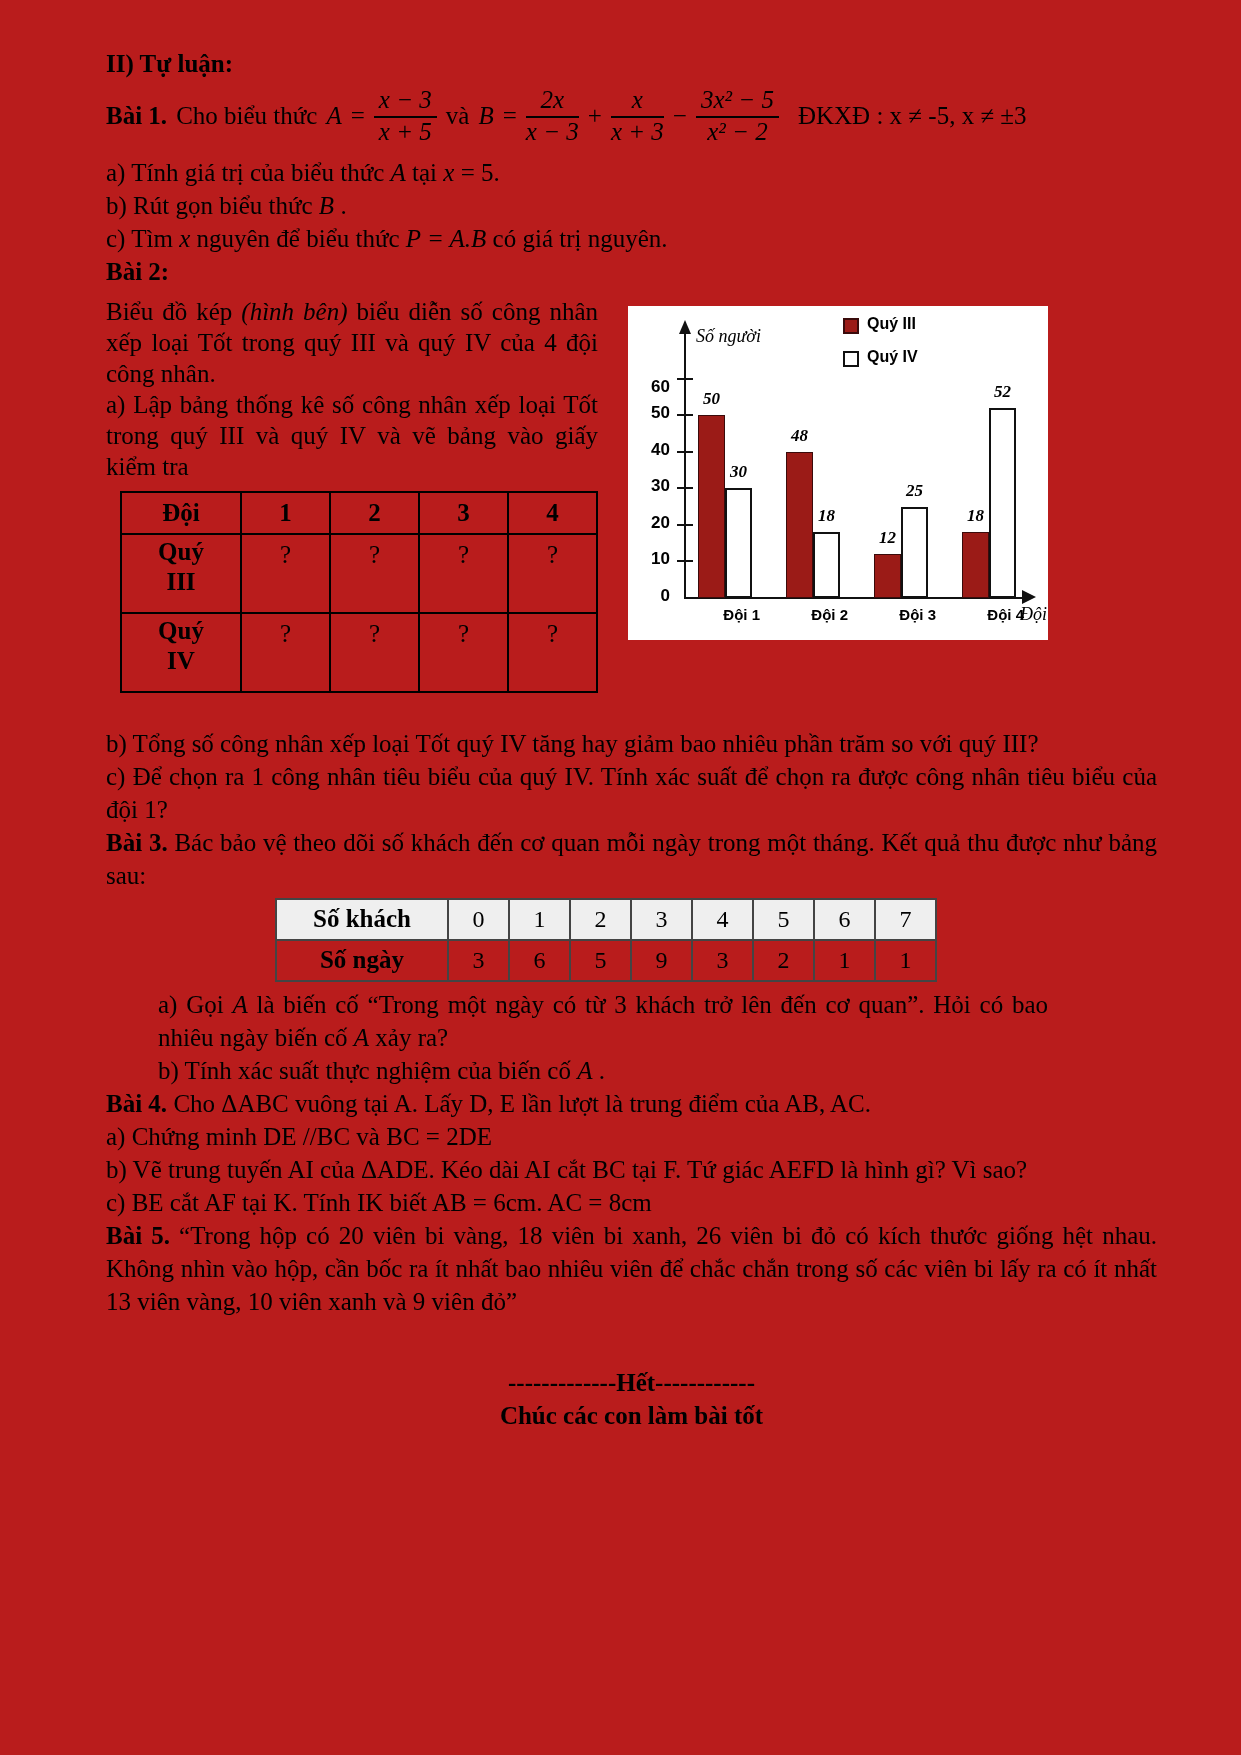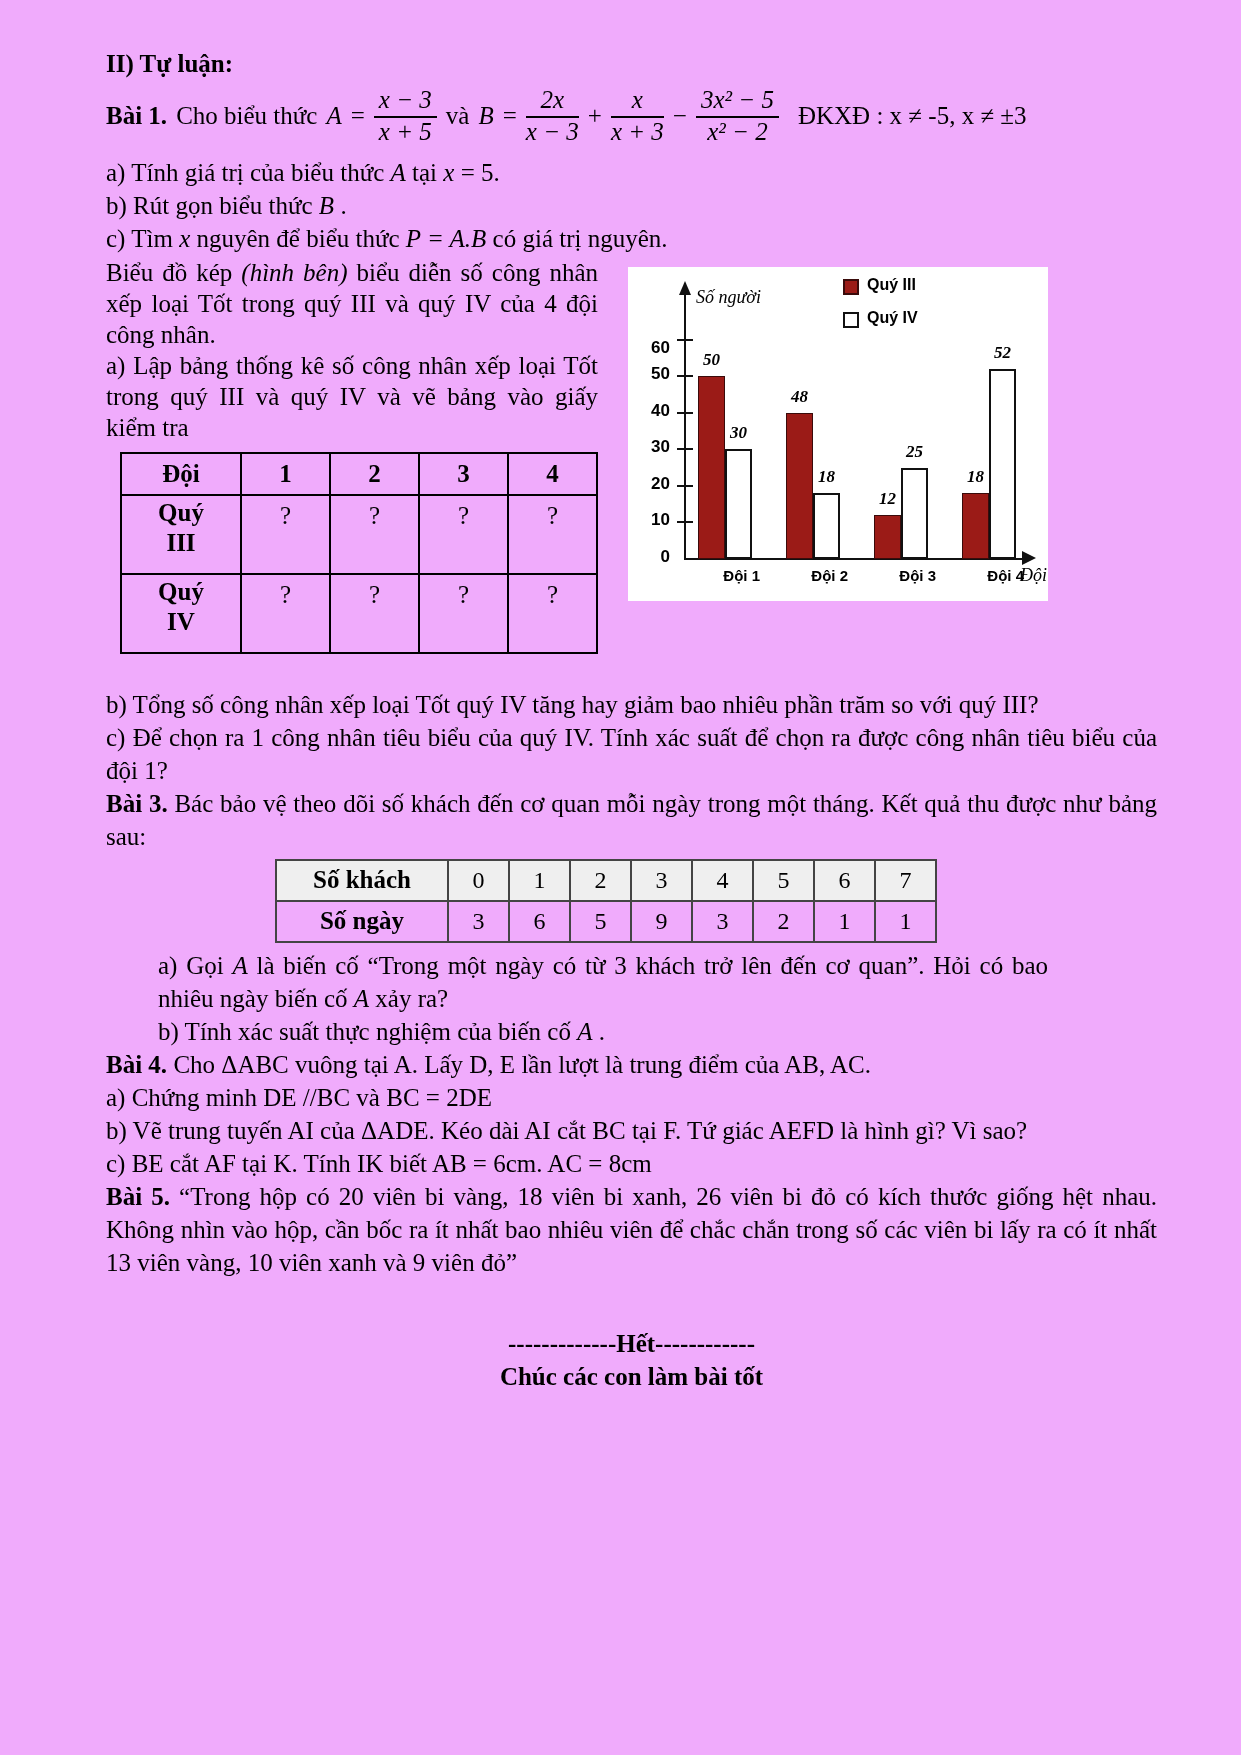--- a/index.html
+++ b/index.html
@@ -1,34 +1,34 @@
 <!DOCTYPE html>
 <html><head>
 <meta charset="utf-8">
 <style>
   html,body{margin:0;padding:0;background:#fff;}
-  .page{position:relative;width:1241px;height:1755px;background:#f0abfc;overflow:hidden;
+  .page{position:relative;width:1241px;height:1755px;background:#b91c1c;overflow:hidden;
         font-family:"Liberation Serif",serif;color:#000;}
   .content{position:absolute;left:106px;top:50px;width:1051px;}
   p{margin:0;}
   .b{font-weight:bold;}
   .i{font-style:italic;}
   .body-p{font-size:25px;line-height:33px;}
   .just{text-align:justify;}
   .sect-title{font-size:25px;font-weight:bold;margin-bottom:8px;}
 
   
   .formula{display:flex;align-items:center;gap:9px;font-size:25px;margin:4px 0 10px 0;flex-wrap:nowrap;}
   .frac{display:inline-flex;flex-direction:column;text-align:center;font-style:italic;line-height:1.05;}
   .frac .num{border-bottom:2px solid #000;padding:1px 5px 3px 5px;}
   .frac .den{padding-top:1px;}
   .dkxd{margin-left:10px;white-space:nowrap;}
 
   
-  .bai2-region{position:relative;min-height:336px;margin-top:2px;}
+  .bai2-region{position:relative;min-height:336px;margin-top:8px;}
   .bai2-left{width:492px;font-size:25px;line-height:31px;}
 
   
   .t1{border-collapse:collapse;margin:9px 0 0 14px;}
   .t1 th,.t1 td{border:2px solid #000;text-align:center;font-size:25px;}
   .t1 .hrow th{height:38px;font-weight:bold;}
   .t1 .rlab{font-weight:bold;width:78px;padding:2px 20px 0 20px;vertical-align:top;line-height:30px;}
   .t1 .qcell{width:85px;font-weight:normal;vertical-align:top;padding-top:4px;height:72px;}
 
   
@@ -109,20 +109,21 @@
       <span>.</span>
     </p>
     <p class="body-p">
       <span>c) Tìm</span>
       <span class="i">x</span>
       <span>nguyên để biểu thức</span>
       <span class="i">P = A.B</span>
       <span>có giá trị nguyên.</span>
     </p>
 
+    <p class="body-p b">Bài 2:</p>
 
     <div class="bai2-region">
       <div class="bai2-left">
         <p class="just">
           <span>Biểu đồ kép</span>
           <span class="i">(hình bên)</span>
           <span>biểu diễn số công nhân xếp loại Tốt trong quý III và quý IV của 4 đội công nhân.</span>
         </p>
         <p class="just">a) Lập bảng thống kê số công nhân xếp loại Tốt trong quý III và quý IV và vẽ bảng vào giấy kiểm tra</p>
 

